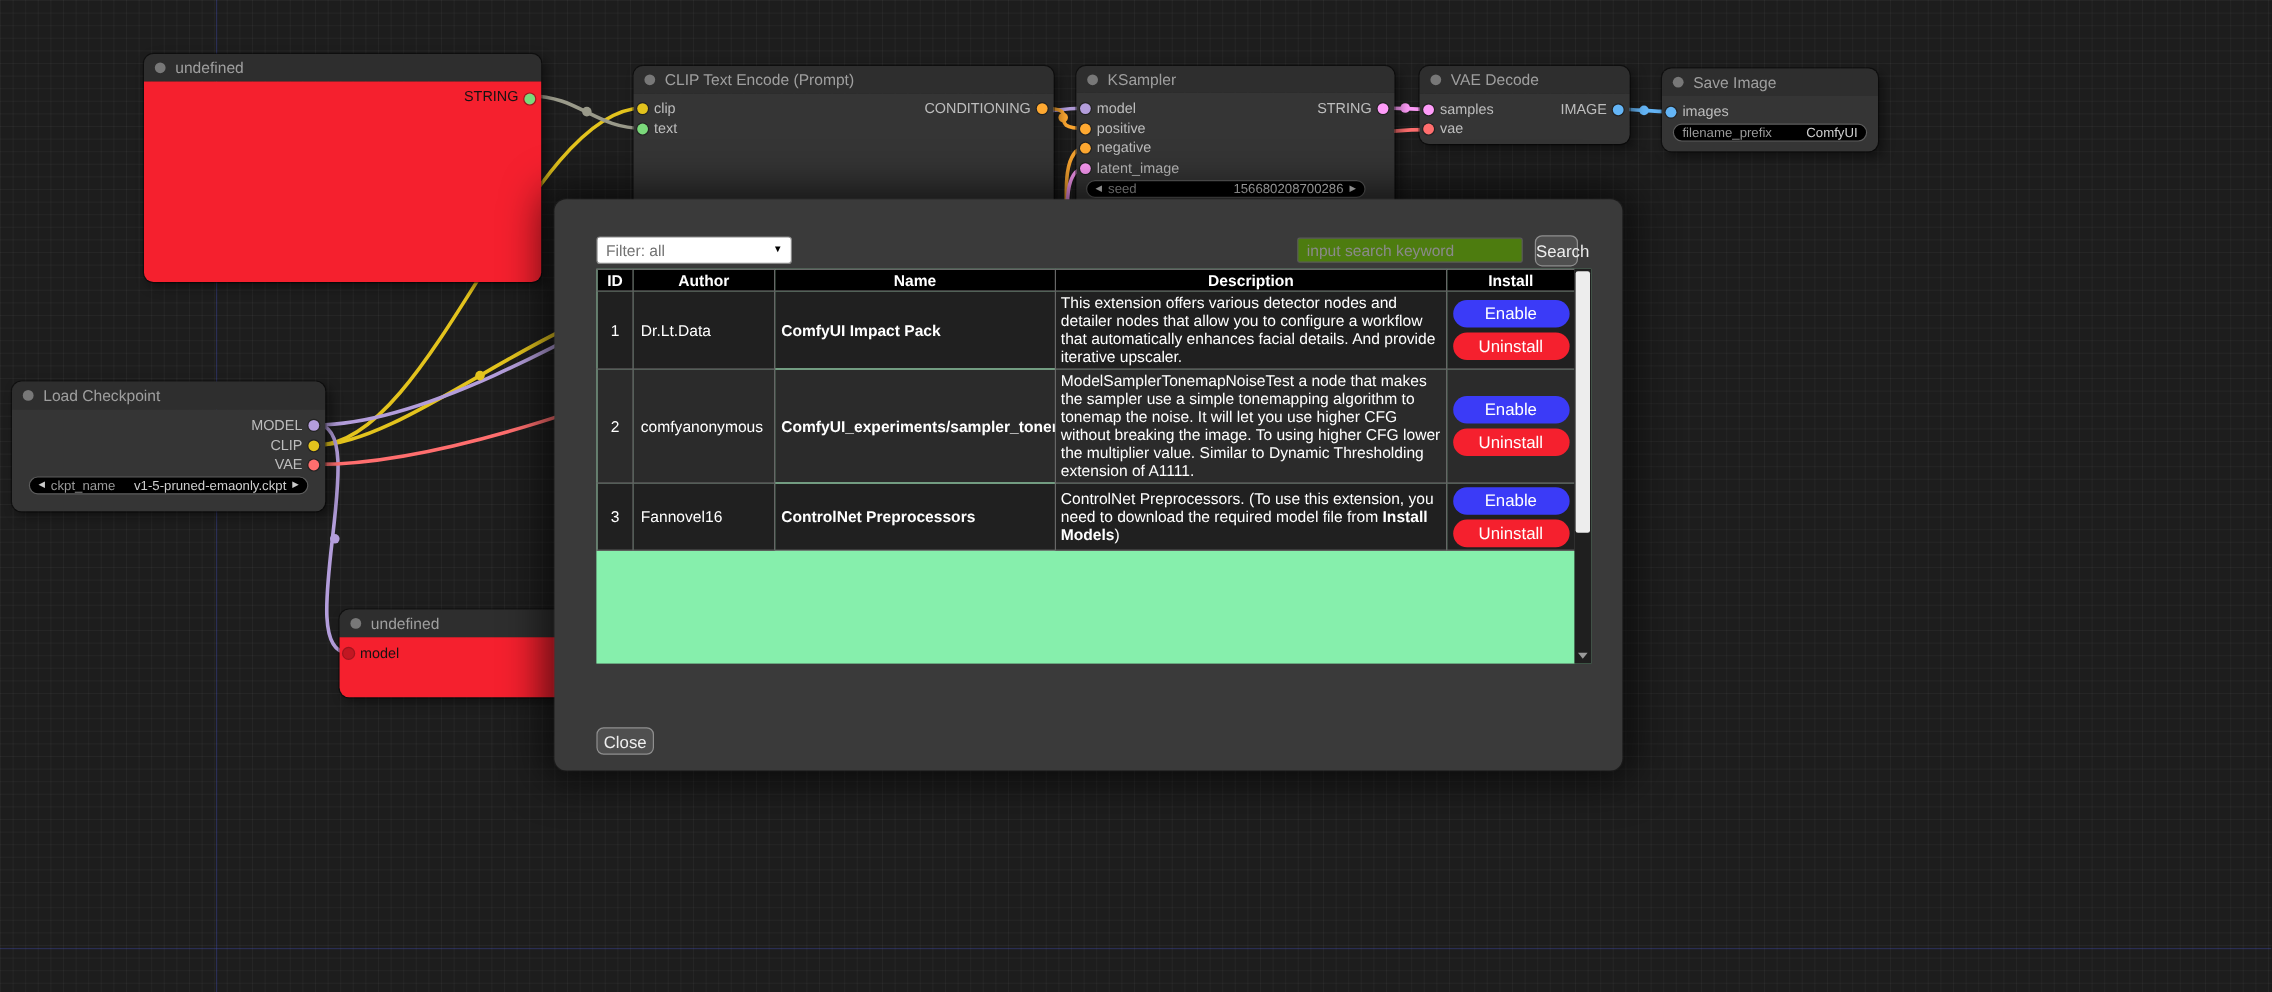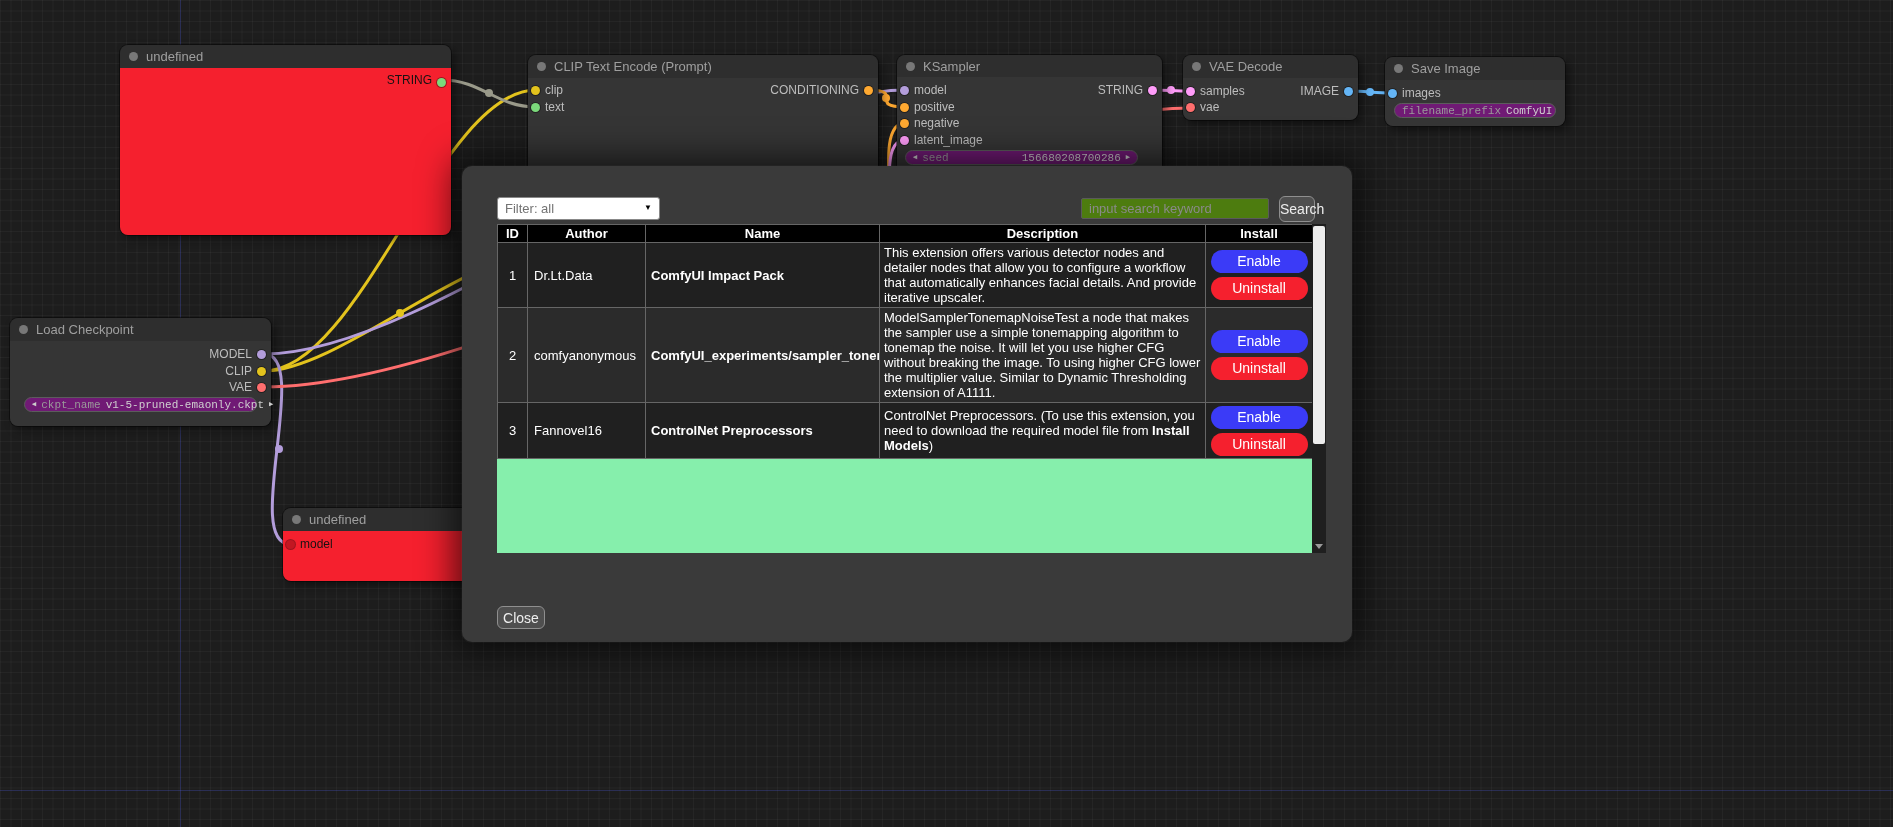--- a/index.html
+++ b/index.html
@@ -49,23 +49,23 @@
   .red-label { color:#181212; }
   .dot-clip { background:var(--wire-clip,#e3c31d); }
   .dot-model { background:var(--wire-model,#B39DDB); }
   .dot-vae { background:var(--wire-vae,#FF6E6E); }
   .dot-cond { background:var(--wire-conditioning,#FFA931); }
   .dot-latent { background:var(--wire-latent,#FF9CF9); }
   .dot-image { background:var(--wire-image,#64B5F6); }
   .dot-string { background:var(--slot-string,#7bd97b); }
   .dot-missing { background:var(--slot-missing-input,#c21722); }
 
-  .widget { position:absolute; height:15px; background:#701a75; border:1px solid #5c5c5c;
+  .widget { position:absolute; height:15px; background:#000000; border:1px solid #5c5c5c;
             border-radius:9px; display:flex; align-items:center; gap:5px; padding:0 7px;
-            font-size:11px; color:#9a9a9a; white-space:nowrap;font-family:Liberation Mono, monospace; }
+            font-size:11px; color:#9a9a9a; white-space:nowrap; }
   .widget .value { margin-left:auto; color:#cfcfcf; }
   .widget .warrow { font-size:7px; color:#cccccc; line-height:1; flex:none; }
 
   .modal { position:absolute; left:462px; top:166px; width:890px; height:476px; z-index:10;
            background:#3a3a3a; border-radius:10px;
            box-shadow:0 0 35px 8px rgba(0,0,0,.65), 0 0 0 1px rgba(255,255,255,.05); }
   .toolbar { position:absolute; left:35px; right:37px; top:29px; height:27px; display:flex; align-items:center; }
   .select-wrap { position:relative; width:163px; height:23px; }
   .select-wrap select { width:100%; height:100%; appearance:none; -webkit-appearance:none;
            background:#ffffff; color:#737373; border:1px solid #888; border-radius:3px;

